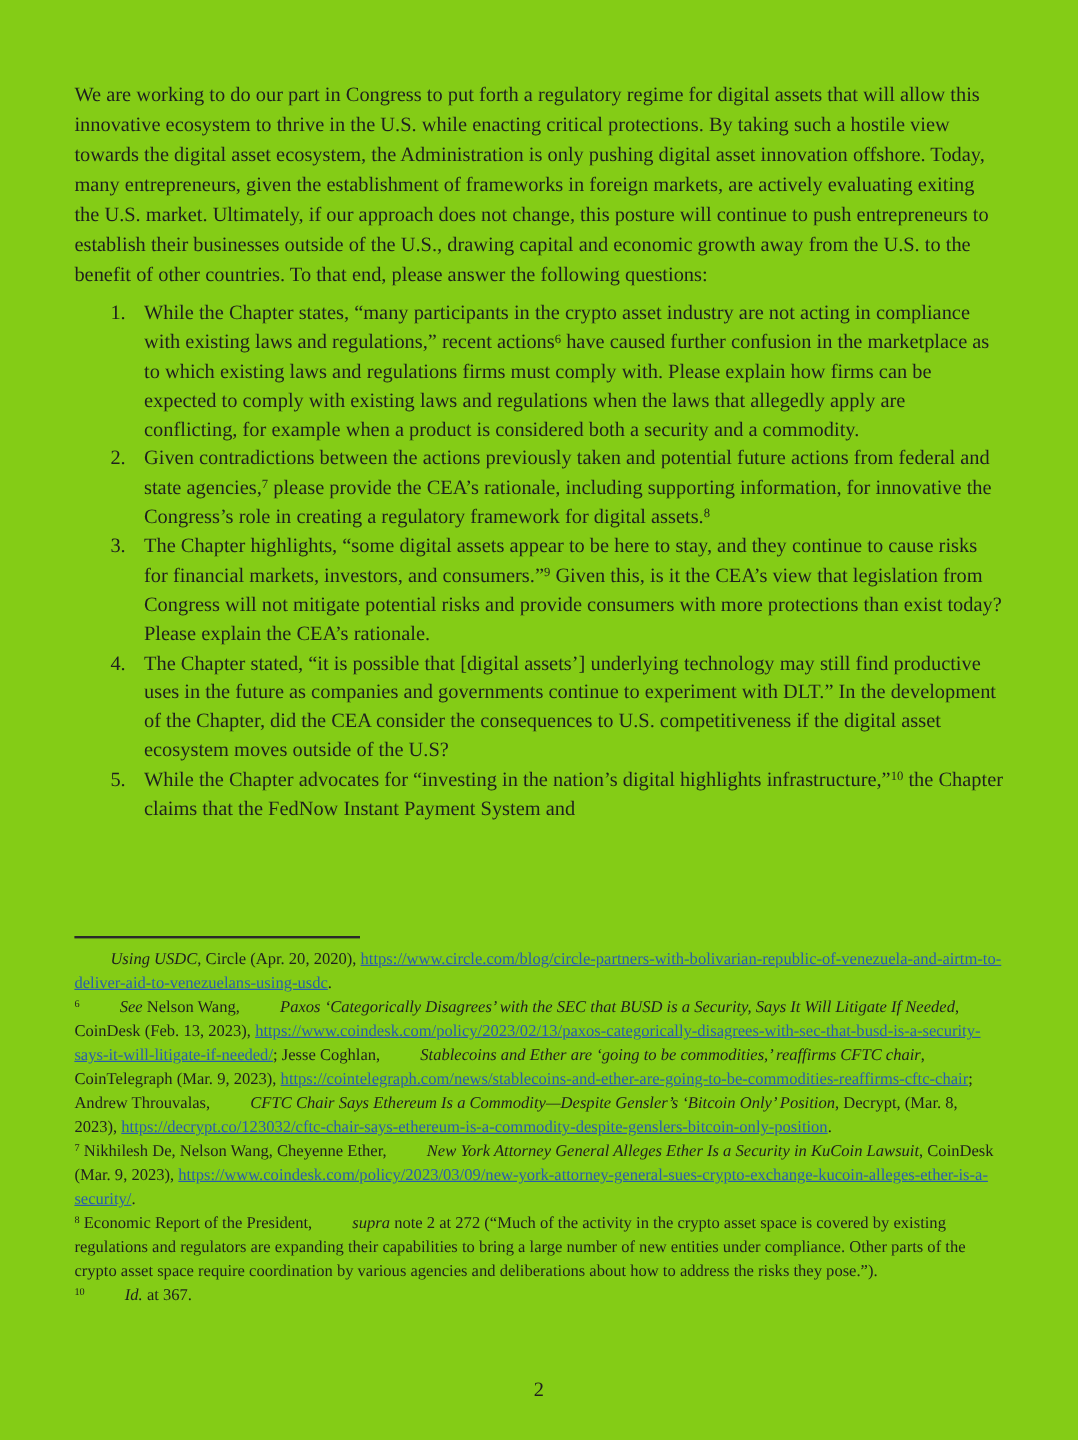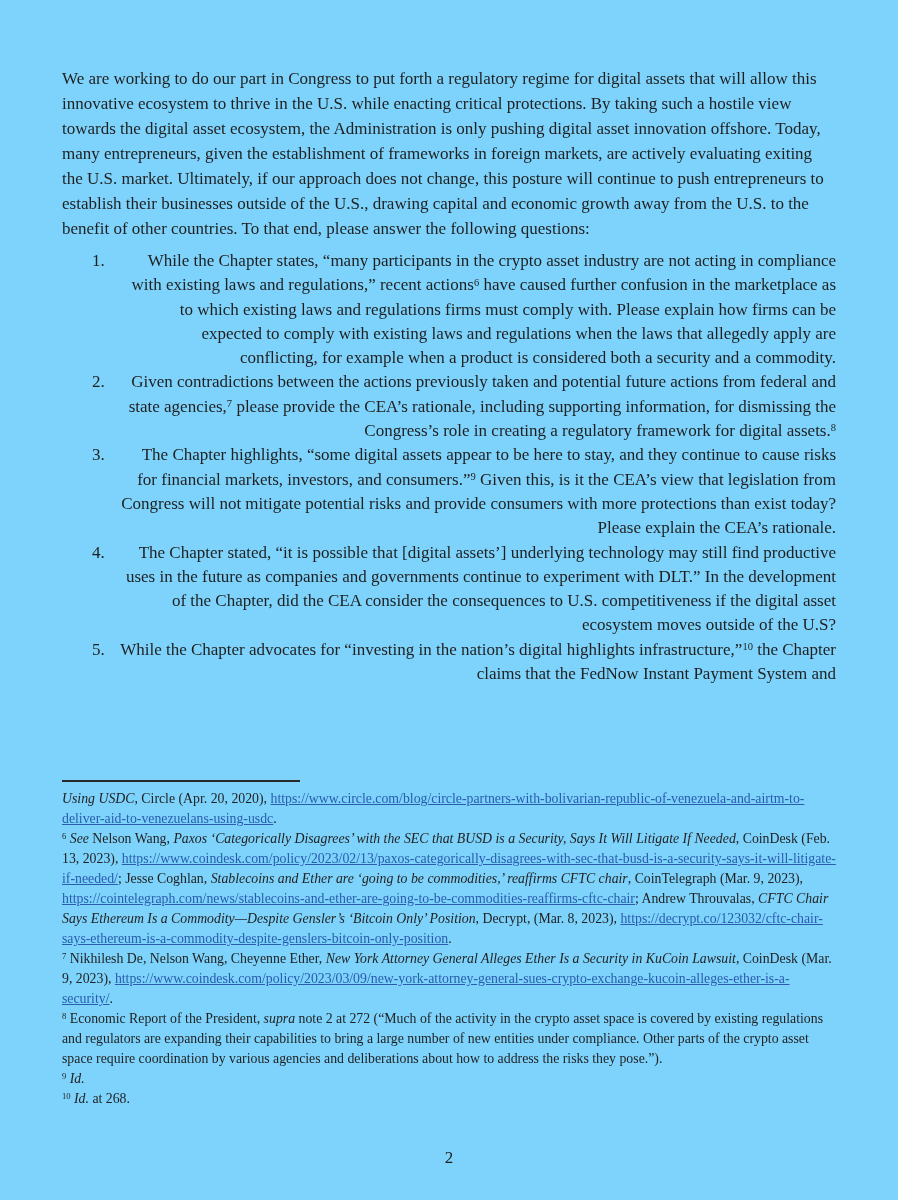--- a/index.html
+++ b/index.html
@@ -1,21 +1,21 @@
 <!DOCTYPE html>
 <html style="--link-color: #2a5cad;"><head>
 <meta charset="utf-8">
 <style>
   html, body { margin: 0; padding: 0; background: #e8e8e8; }
   .page {
     position: relative;
     width: 898px;
     height: 1200px;
     margin: 0 auto;
-    background: #7dd3fc;
+    background: #84cc16;
     font-family: "Liberation Serif", "DejaVu Serif", serif;
     color: #1f1f1f;
     overflow: hidden;
   }
   .content {
     position: absolute;
     left: 62px;
     right: 62px;
     top: 66px;
   }
@@ -27,21 +27,21 @@
   }
   .questions {
     list-style: none;
     margin: 8px 0 0 30px;
     padding: 0;
     font-size: 17px;
     line-height: 24.3px;
   }
   .q-item { display: flex; }
   .q-num { flex: none; width: 28px; }
-  .q-text { flex: 1; text-align: right; }
+  .q-text { flex: 1; }
   sup {
     font-size: 0.62em;
     line-height: 0;
     vertical-align: baseline;
     position: relative;
     top: -0.45em;
   }
   .footnotes {
     position: absolute;
     left: 62px;
@@ -62,38 +62,38 @@
     cursor: pointer;
   }
   .page-num {
     position: absolute;
     left: 0;
     right: 0;
     top: 1148px;
     text-align: center;
     font-size: 17px;
   }
-  i { font-style: italic; }
+  i { font-style: italic; margin-left: 30px; }
 </style>
 </head>
 <body>
 
 <div class="page">
   <div class="content">
     <p class="intro"><span>We are working to do our part in Congress to put forth a regulatory regime for digital assets that will allow this innovative ecosystem to thrive in the U.S. while enacting critical protections. By taking such a hostile view towards the digital asset ecosystem, the Administration is only pushing digital asset innovation offshore. Today, many entrepreneurs, given the establishment of frameworks in foreign markets, are actively evaluating exiting the U.S. market.  Ultimately, if our approach does not change, this posture will continue to push entrepreneurs to establish their businesses outside of the U.S., drawing capital and economic growth away from the U.S. to the benefit of other countries. To that end, please answer the following questions:</span></p>
     <ol class="questions">
 
         <li class="q-item">
           <span class="q-num">1.</span>
           <span class="q-text"><span>While the Chapter states, “many participants in the crypto asset industry are not acting in compliance with existing laws and regulations,” recent actions</span><sup>6</sup><span> have caused further confusion in the marketplace as to which existing laws and regulations firms must comply with. Please explain how firms can be expected to comply with existing laws and regulations when the laws that allegedly apply are conflicting, for example when a product is considered both a security and a commodity.</span></span>
         </li>
 
         <li class="q-item">
           <span class="q-num">2.</span>
-          <span class="q-text"><span>Given contradictions between the actions previously taken and potential future actions from federal and state agencies,</span><sup>7</sup><span> please provide the CEA’s rationale, including supporting information, for dismissing the Congress’s role in creating a regulatory framework for digital assets.</span><sup>8</sup></span>
+          <span class="q-text"><span>Given contradictions between the actions previously taken and potential future actions from federal and state agencies,</span><sup>7</sup><span> please provide the CEA’s rationale, including supporting information, for innovative the Congress’s role in creating a regulatory framework for digital assets.</span><sup>8</sup></span>
         </li>
 
         <li class="q-item">
           <span class="q-num">3.</span>
           <span class="q-text"><span>The Chapter highlights, “some digital assets appear to be here to stay, and they continue to cause risks for financial markets, investors, and consumers.”</span><sup>9</sup><span> Given this, is it the CEA’s view that legislation from Congress will not mitigate potential risks and provide consumers with more protections than exist today? Please explain the CEA’s rationale.</span></span>
         </li>
 
         <li class="q-item">
           <span class="q-num">4.</span>
           <span class="q-text"><span>The Chapter stated, “it is possible that [digital assets’] underlying technology may still find productive uses in the future as companies and governments continue to experiment with DLT.” In the development of the Chapter, did the CEA consider the consequences to U.S. competitiveness if the digital asset ecosystem moves outside of the U.S?</span></span>
@@ -119,24 +119,21 @@
         </div>
 
         <div class="fn">
           <span class="fn-text"><sup>7</sup><span> Nikhilesh De, Nelson Wang, Cheyenne Ether, </span><i>New York Attorney General Alleges Ether Is a Security in KuCoin Lawsuit</i><span>, CoinDesk (Mar. 9, 2023), </span><a class="link" href="#">https://www.coindesk.com/policy/2023/03/09/new-york-attorney-general-sues-crypto-exchange-kucoin-alleges-ether-is-a-security/</a><span>.</span></span>
         </div>
 
         <div class="fn">
           <span class="fn-text"><sup>8</sup><span> Economic Report of the President, </span><i>supra</i><span> note 2 at 272 (“Much of the activity in the crypto asset space is covered by existing regulations and regulators are expanding their capabilities to bring a large number of new entities under compliance. Other parts of the crypto asset space require coordination by various agencies and deliberations about how to address the risks they pose.”).</span></span>
         </div>
 
-        <div class="fn">
-          <span class="fn-text"><sup>9</sup><span> </span><i>Id.</i></span>
-        </div>
 
         <div class="fn">
-          <span class="fn-text"><sup>10</sup><span> </span><i>Id.</i><span> at 268.</span></span>
+          <span class="fn-text"><sup>10</sup><span> </span><i>Id.</i><span> at 367.</span></span>
         </div>
       </div>
   </div>
 
   <div class="page-num">2</div>
 </div>
 
 </body></html>

